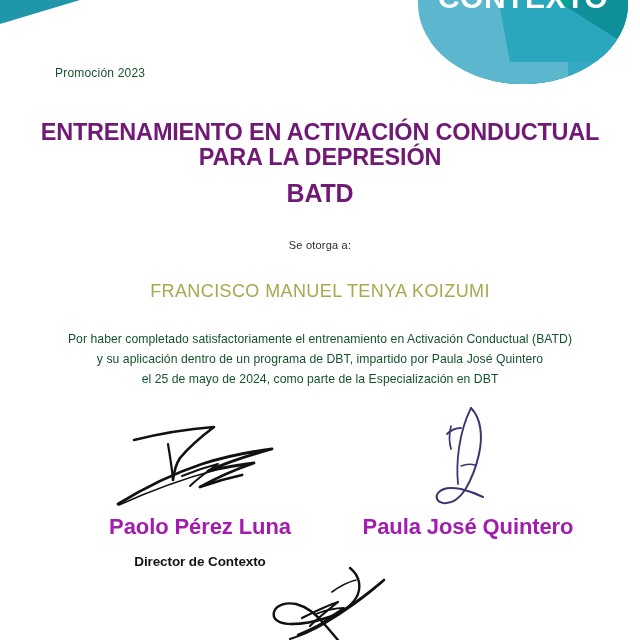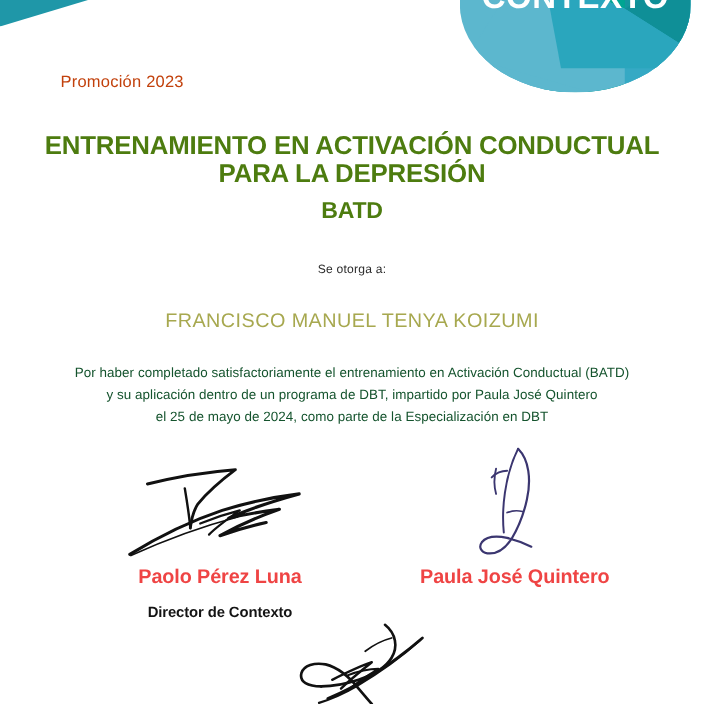--- a/index.html
+++ b/index.html
@@ -57,44 +57,44 @@
     color: #ffffff;
     z-index: 3;
     white-space: nowrap;
   }
 
   
   .promo-line {
     position: absolute;
     left: 55px;
     top: 66px;
-    font-size: 15px;
-    color: #c2410c;
+    font-size: 12px;
+    color: #14532d;
     letter-spacing: 0.2px;
   }
 
   
   .title-block {
     position: absolute;
     left: 0;
     top: 121px;
     width: 640px;
     text-align: center;
   }
   .title-line1,
   .title-line2,
   .title-line3 {
     font-weight: bold;
-    color: #4d7c0f;
+    color: #701a75;
     letter-spacing: -0.2px;
     line-height: 1.0;
   }
   .title-line1 { font-size: 23.5px; }
   .title-line2 { font-size: 23.5px; margin-top: 1px; }
-  .title-line3 { font-size: 21px; margin-top: 12px; }
+  .title-line3 { font-size: 25px; margin-top: 12px; }
 
   
   .awarded-to {
     position: absolute;
     left: 0;
     top: 239px;
     width: 640px;
     text-align: center;
     font-size: 11px;
     color: #2b2b2b;
@@ -136,22 +136,22 @@
   .sig-mark {
     height: 84px;
     display: flex;
     align-items: flex-end;
     justify-content: center;
   }
   .sig-right .sig-mark { height: 104px; }
 
   .sig-name {
     font-weight: bold;
-    font-size: 18px;
-    color: #ef4444;
+    font-size: 22px;
+    color: #a21caf;
     letter-spacing: -0.1px;
     margin-top: 6px;
   }
   .sig-role {
     font-weight: bold;
     font-size: 13.5px;
     color: #141414;
     letter-spacing: -0.1px;
     margin-top: 14px;
   }

